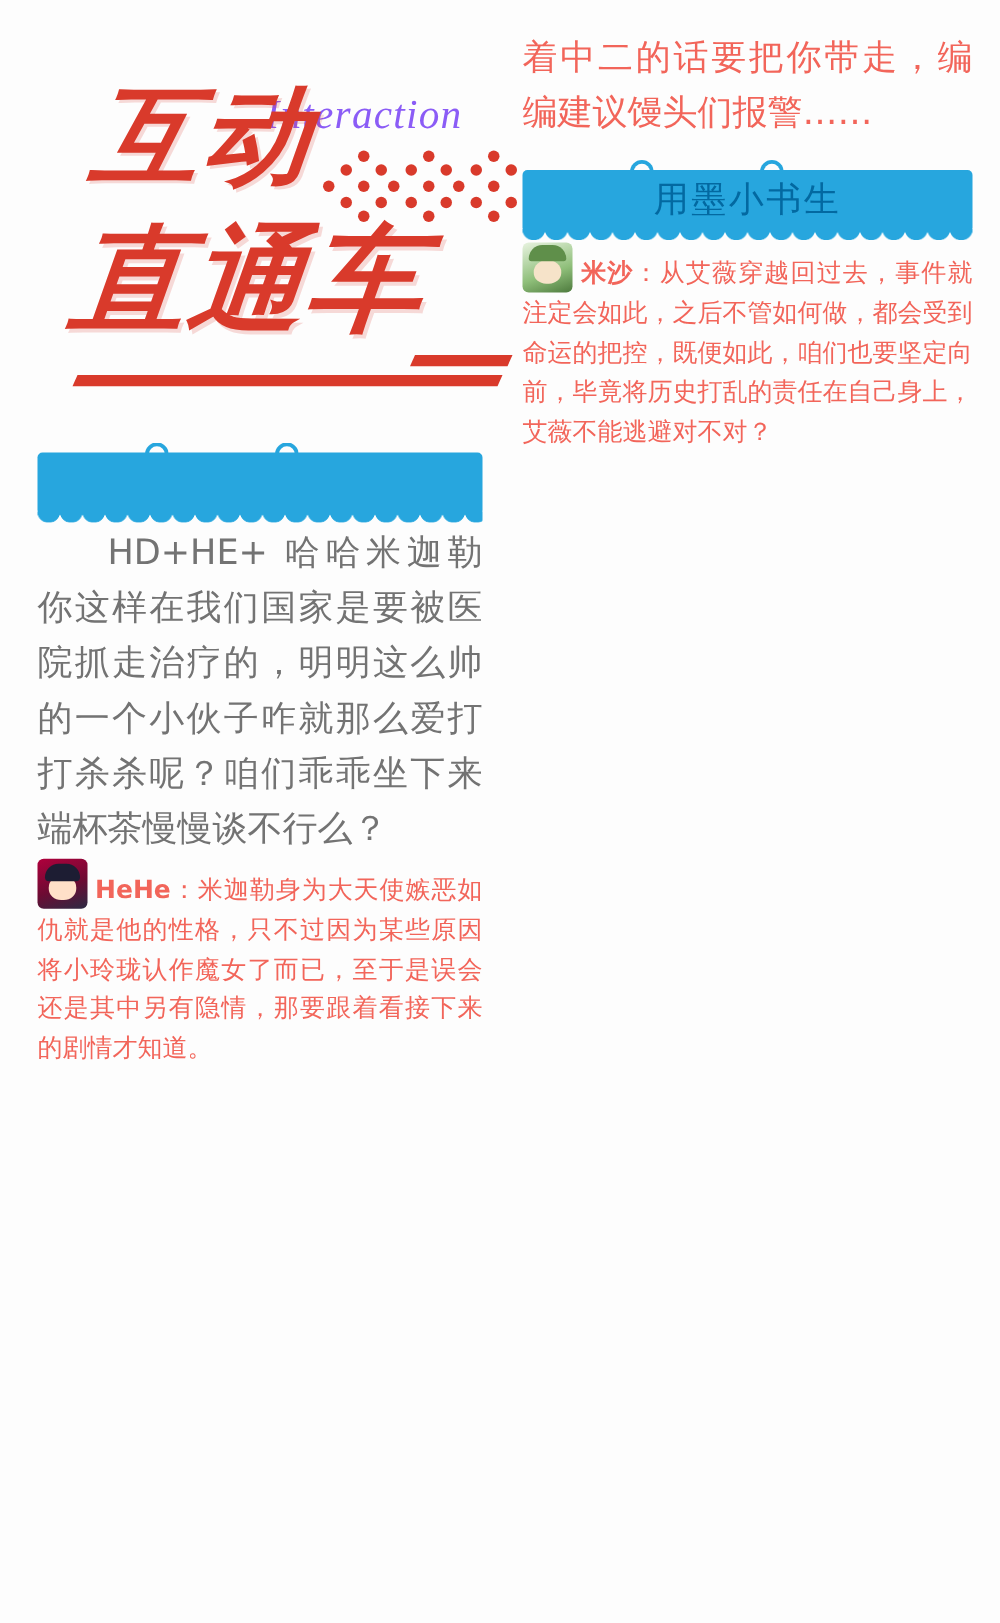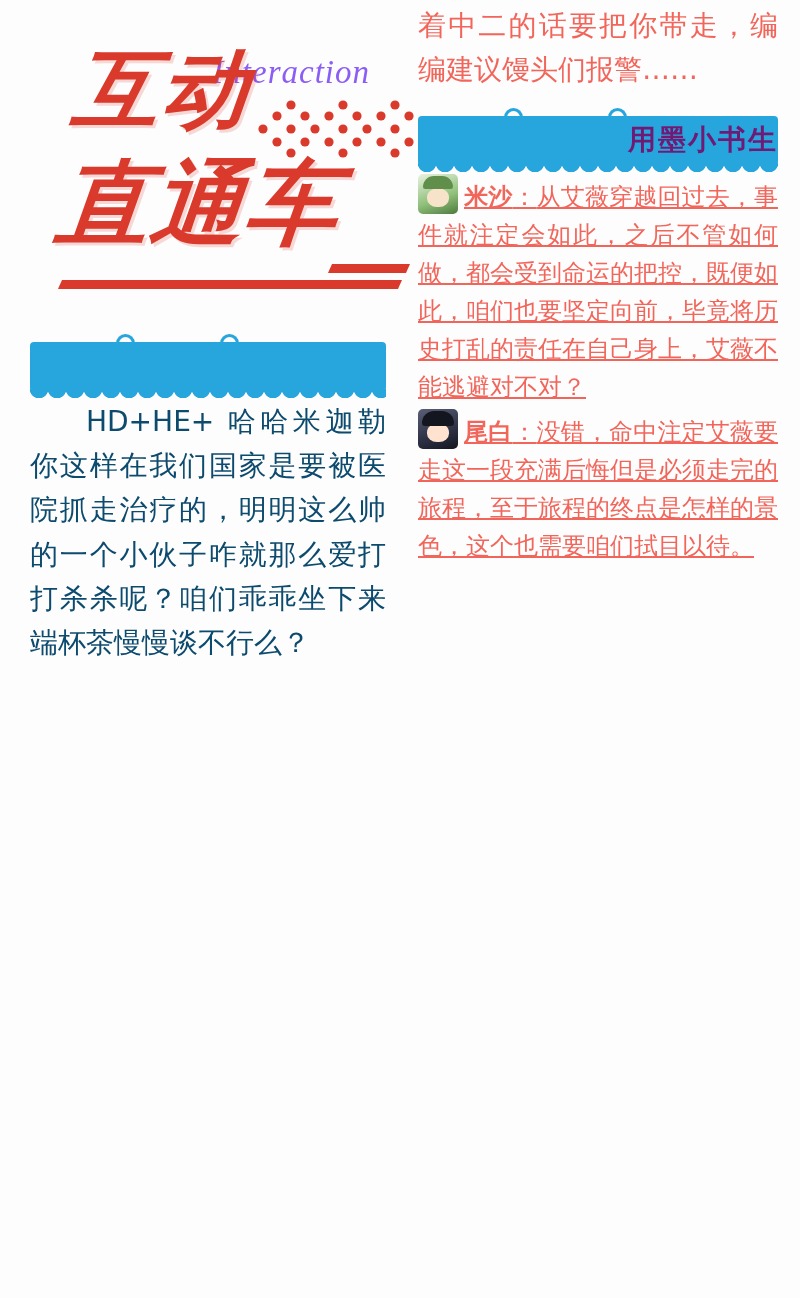--- a/index.html
+++ b/index.html
@@ -19,20 +19,21 @@
     height: 1298px;
     position: relative;
     background: #fdfdfd;
     display: flex;
     box-sizing: border-box;
   }
   .col {
     width: 400px;
     box-sizing: border-box;
     position: relative;
+    margin-top: 20px;
   }
   .col-left {
     padding: 0 14px 0 30px;
   }
   .col-right {
     padding: 0 22px 0 18px;
   }
 
   
   .masthead {
@@ -134,49 +135,48 @@
     border-bottom-color: transparent;
     background: transparent;
   }
   .banner-hanger.h1 { left: 86px; }
   .banner-hanger.h2 { left: 190px; }
   .banner-label {
     position: absolute;
     left: 0; right: 0; top: 8px;
     height: 48px;
     line-height: 48px;
-    text-align: right;
-    color: #701a75;
+    text-align: center;
+    color: #0369a1;
     font-size: 28px;
-    font-weight: bold;
+    font-weight: normal;
     font-family: "DejaVu Sans", sans-serif;
     letter-spacing: 2px;
   }
 
   
   .para {
-    color: #0c4a6e;
+    color: #737373;
     font-size: 28px;
     line-height: 1.58;
     font-family: "DejaVu Sans", sans-serif;
     margin: 0 0 2px 0;
     text-align: justify;
     letter-spacing: 0px;
   }
   .para.indent {
     text-indent: 56px;
   }
   .reply {
     color: #f2655a;
-    font-size: 24px;
+    font-size: 20px;
     line-height: 1.58;
     font-family: "DejaVu Sans", sans-serif;
     margin: 0 0 2px 0;
     text-align: justify;
-    text-decoration: underline;
   }
   .avatar {
     display: inline-block;
     width: 40px;
     height: 40px;
     border-radius: 5px;
     vertical-align: -9px;
     margin-right: 6px;
     position: relative;
     overflow: hidden;
@@ -320,38 +320,38 @@
     </div>
 
     <div class="banner">
       <div class="banner-hanger h1"></div>
       <div class="banner-hanger h2"></div>
       <div class="banner-body"></div>
     </div>
 
     <p class="para indent">HD+HE+ 哈哈米迦勒你这样在我们国家是要被医院抓走治疗的，明明这么帅的一个小伙子咋就那么爱打打杀杀呢？咱们乖乖坐下来端杯茶慢慢谈不行么？</p>
 
+    <p class="reply">
+      <span class="avatar av-hehe"></span><span class="nick">HeHe</span><span>：</span><span>米迦勒身为大天使嫉恶如仇就是他的性格，只不过因为某些原因将小玲珑认作魔女了而已，至于是误会还是其中另有隐情，那要跟着看接下来的剧情才知道。</span>
+    </p>
 
 
   </div>
 
   <div class="col col-right">
 
     <p class="para top-frag">着中二的话要把你带走，编编建议馒头们报警……</p>
 
     <div class="banner">
       <div class="banner-hanger h1"></div>
       <div class="banner-hanger h2"></div>
       <div class="banner-body"></div>
       <div class="banner-label">用墨小书生</div>
     </div>
 
 
     <p class="reply">
       <span class="avatar av-misha"></span><span class="nick">米沙</span><span>：</span><span>从艾薇穿越回过去，事件就注定会如此，之后不管如何做，都会受到命运的把控，既便如此，咱们也要坚定向前，毕竟将历史打乱的责任在自己身上，艾薇不能逃避对不对？</span>
     </p>
 
-    <p class="reply">
-      <span class="avatar av-weibai"></span><span class="nick">尾白</span><span>：</span><span>没错，命中注定艾薇要走这一段充满后悔但是必须走完的旅程，至于旅程的终点是怎样的景色，这个也需要咱们拭目以待。</span>
-    </p>
 
   </div>
 </div>
 
 </body></html>

